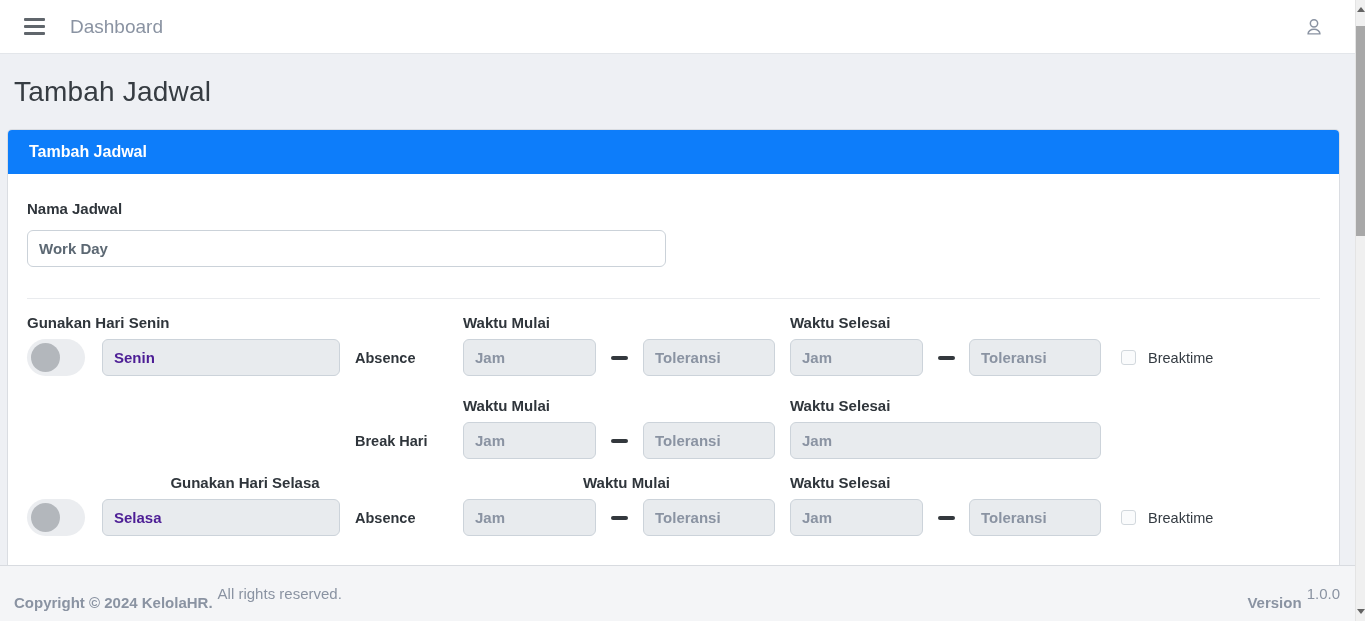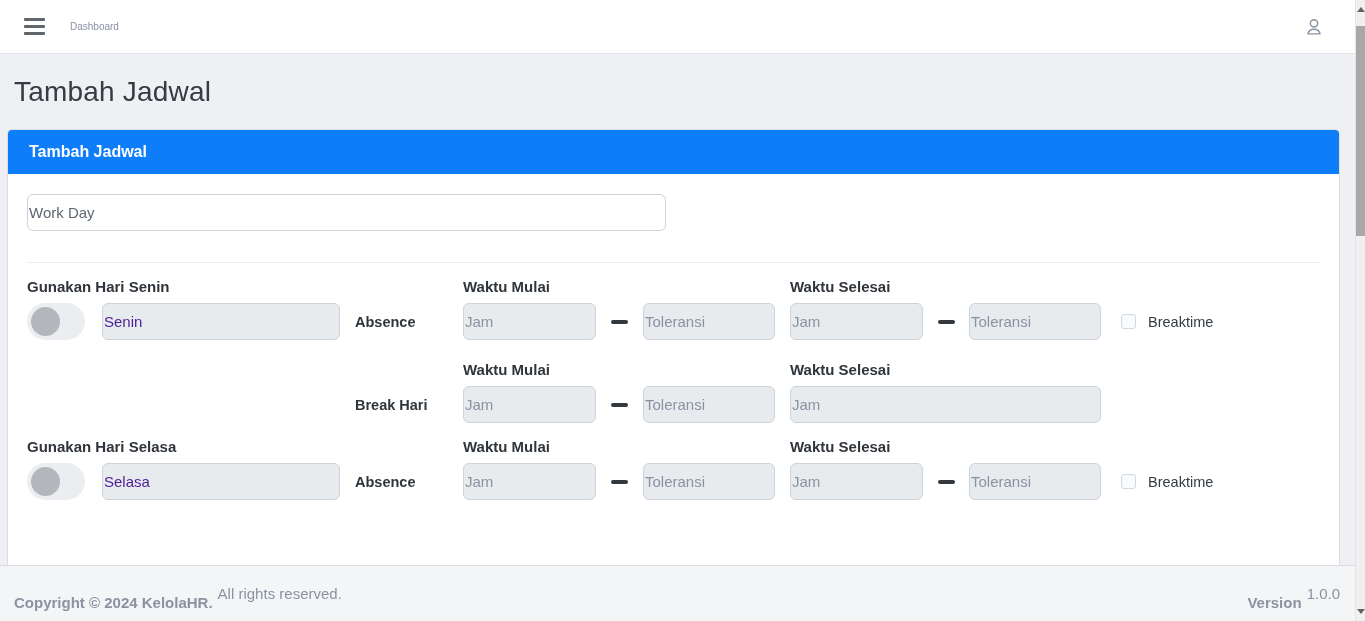--- a/index.html
+++ b/index.html
@@ -13,21 +13,21 @@
 
   
   .topbar {
     position:absolute; top:0; left:0; width:1365px; height:54px;
     background:#ffffff; border-bottom:1px solid #e3e6ea;
     display:flex; align-items:center; z-index:5;
   }
   .hamburger { width:44px; height:36px; margin-left:12px; border:none; background:transparent;
     display:flex; flex-direction:column; justify-content:center; align-items:center; gap:4px; cursor:pointer; }
   .hamburger span { display:block; width:21px; height:3px; background:#60666c; border-radius:1px; }
-  .nav-item { margin-left:14px; font-size:10px; color:#8a93a2; cursor:pointer; }
+  .nav-item { margin-left:14px; font-size:19px; color:#8a93a2; cursor:pointer; }
   .topbar-spacer { flex:1; }
   .user-btn { border:none; background:transparent; margin-right:40px; cursor:pointer; display:flex; align-items:center; }
 
   
   .page-title-wrap {
     position:absolute; top:55px; left:0; width:1355px; height:74px;
     display:flex; align-items:center; padding-left:14px;
   }
   .page-title { font-size:28px; font-weight:400; color:#363c42; letter-spacing:0.2px; }
 
@@ -42,22 +42,22 @@
     display:flex; align-items:center; padding-left:21px;
     color:#ffffff; font-size:16px; font-weight:700;
   }
   .card-body { padding:20px 19px 0 19px; }
 
   .field-label { font-size:15px; font-weight:700; color:#2f353b; }
   .section-hr { border:none; border-top:1px solid #e9ebee; margin:31px 0 15px 0; }
 
   .text-input {
     height:37px; border:1px solid #cbd2d9; border-radius:6px;
-    padding:0 1px; font-size:15px; color:#5c6873; background:#ffffff;
-    font-family:"Liberation Sans", sans-serif; outline:none;
+    padding:0 11px; font-size:15px; color:#5c6873; background:#ffffff;
+    font-family:"Liberation Sans", sans-serif; outline:none;font-weight:bold;
   }
   .text-input::placeholder { color:#8a93a2; opacity:1; }
   .text-input:disabled { background:#e8ebee; color:#4c1d95; border-color:#ccd3da; }
   .w-name { width:639px; }
   .w-day { width:238px; }
   .w-jam { width:133px; }
   .w-tol { width:132px; }
   .w-jam-wide { width:311px; }
 
   .nama-label { margin:6px 0 13px 0; }
@@ -88,21 +88,21 @@
   
   .check-wrap { display:flex; align-items:center; }
   .checkbox {
     appearance:none; -webkit-appearance:none;
     width:15px; height:15px; border:1px solid #d2d8dd; border-radius:3px;
     background:#fafbfc; cursor:pointer; margin:0;
   }
   .check-label { margin-left:12px; font-size:14.5px; font-weight:400; color:#343b42; }
 
   .mt21 { margin-top:21px; }
-  .mt15 { margin-top:15px; }
+  .mt15 { margin-top:15px;text-align:center; }
 
   
   .footer {
     position:absolute; left:0; bottom:0; width:1365px; height:56px;
     background:#f4f5f7; border-top:1px solid #d8dbe0;
     display:flex; align-items:center; padding:0 25px 0 14px;
     font-size:15px; color:#8a93a2; z-index:6;
   }
   .footer .strong { font-weight:700;margin-top:17px; }
   .footer .light { margin-left:5px; }
@@ -150,20 +150,21 @@
 </div>
 
 <section class="card">
   <div class="card-header">
     <span>Tambah Jadwal</span>
   </div>
 
   <div class="card-body">
 
     
+    <div class="field-label nama-label">Nama Jadwal</div>
     <input class="text-input w-name" type="text" value="Work Day" style="">
 
     <hr class="section-hr">
 
     
     <div class="labels-row">
       <div class="col-a field-label">Gunakan Hari Senin</div>
       <div class="col-b field-label">Waktu Mulai</div>
       <div class="field-label">Waktu Selesai</div>
     </div>

